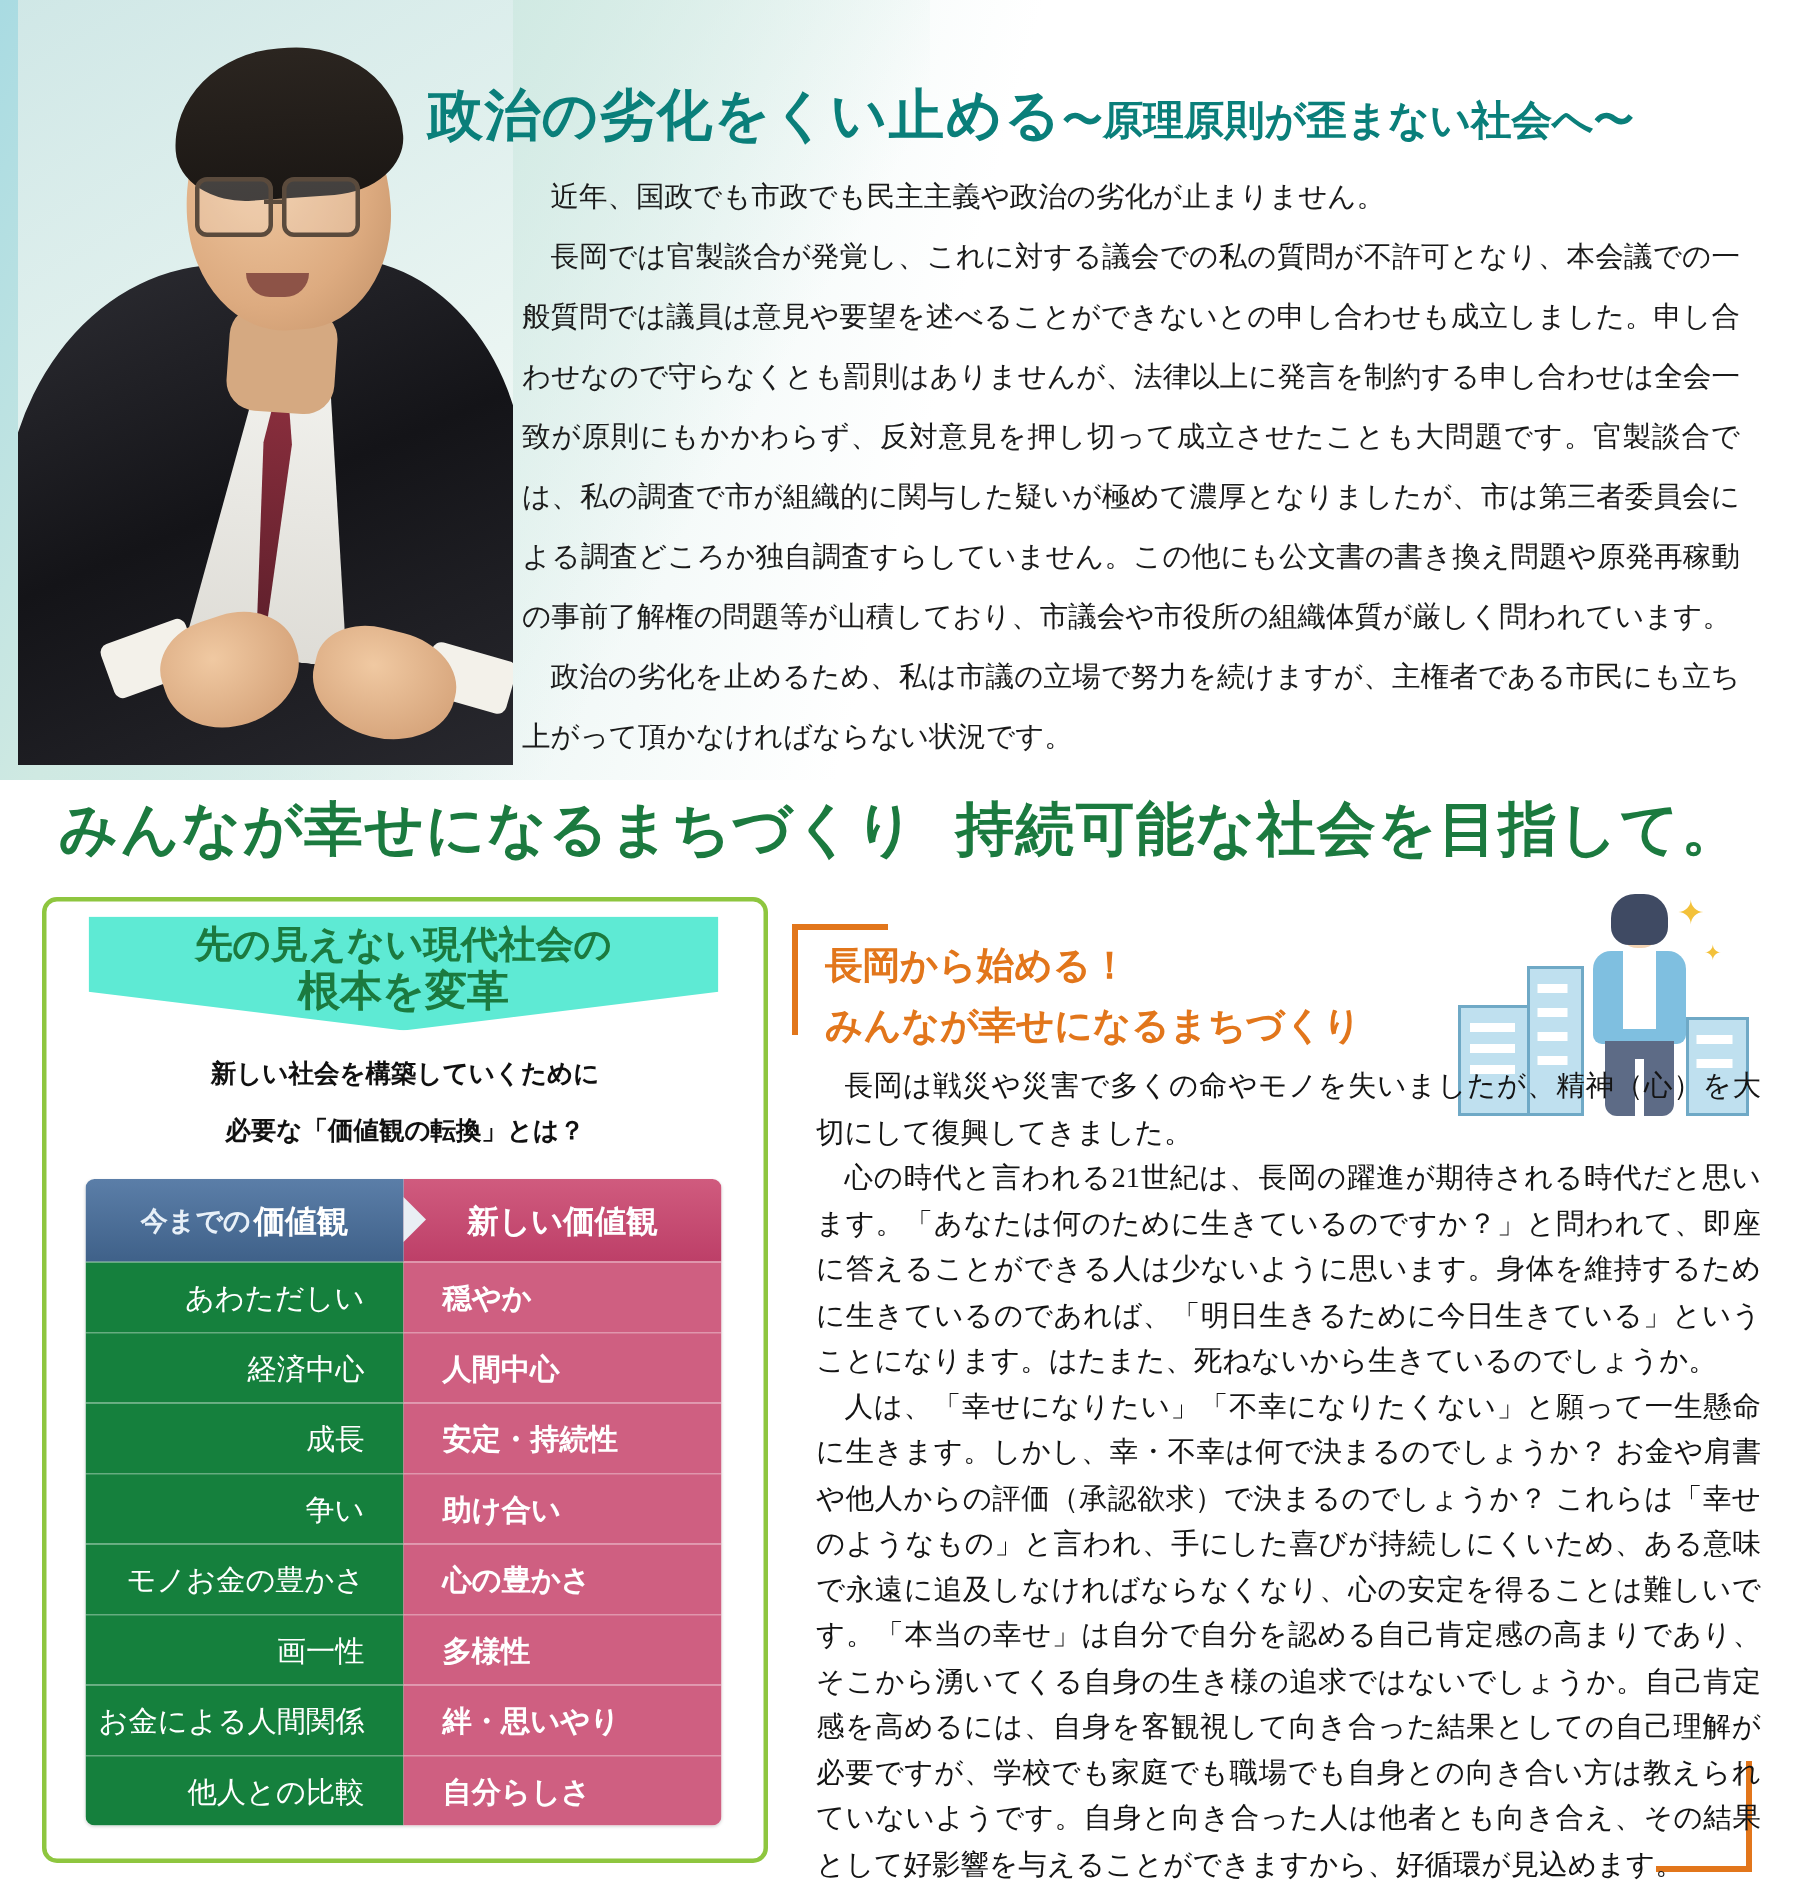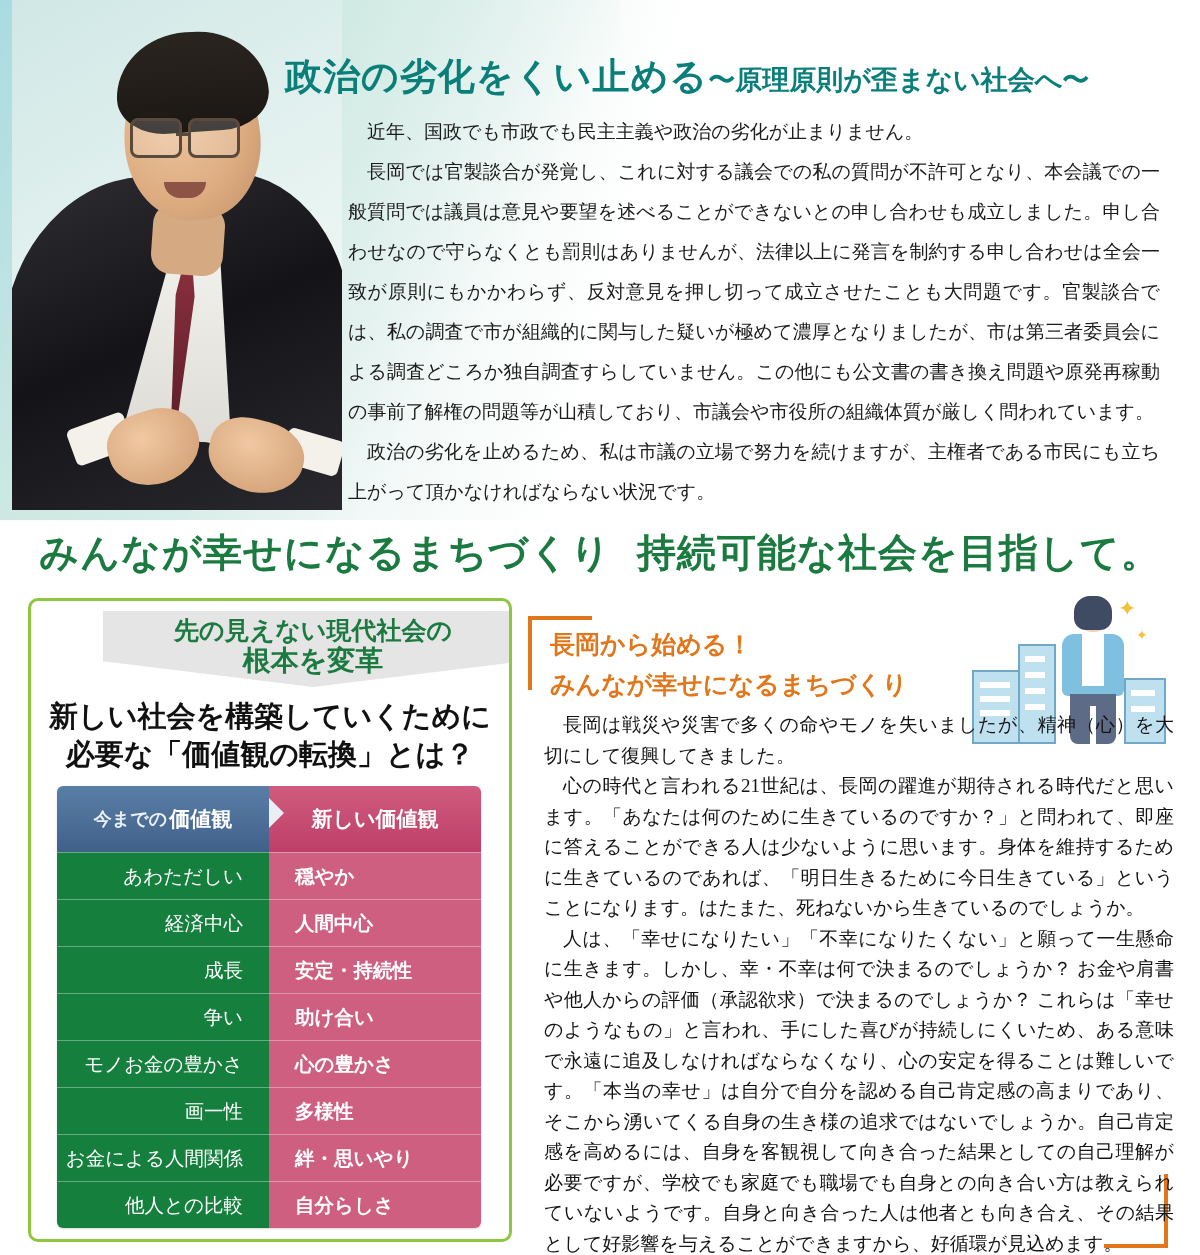--- a/index.html
+++ b/index.html
@@ -178,52 +178,51 @@
     width: 478px; height: 638px;
     border: 3px solid #8ec63f;
     border-radius: 10px;
     background:#ffffff;
     overflow:hidden;
   }
   #lp-ribbon{
     position:absolute;
     left: 28px; top: 10px;
     width: 420px; height: 76px;
-    background:#e5e5e5;
+    background:#5eead4;
     clip-path: polygon(0 0, 100% 0, 100% 66%, 50% 100%, 0 66%);
     display:flex; flex-direction:column; align-items:center; justify-content:flex-start;
     padding-top: 4px;
     box-sizing:border-box;
-    margin-left:44px;
   }
   #lp-ribbon .r1{
     font-size: 25px; font-weight:bold; color:#1b7a3f; line-height: 30px;
   }
   #lp-ribbon .r2{
     font-size: 28px; font-weight:bold; color:#1b7a3f; line-height: 32px;
   }
   #lp-question{
     position:absolute;
     left:0; top: 96px; width: 478px;
     text-align:center;
-    font-size: 29px; font-weight:bold; color:#111;
+    font-size: 17px; font-weight:bold; color:#111;
     line-height: 38px;
   }
 
   
   #lp-table{
     position:absolute;
     left: 26px; top: 185px;
     width: 424px;
     border-radius: 6px;
     overflow:hidden;
     box-shadow: 0 1px 2px rgba(0,0,0,.15);
   }
   .tbl-head{
-    display:flex; height: 66px;
+    display:flex; height: 55px;
   }
   .th-old{
     width: 212px;
     background: linear-gradient(180deg,#5b7ea8,#3f6189);
     color:#ffffff;
     display:flex; align-items:center; justify-content:center;
     font-size: 21px; font-weight:bold;
     position:relative;
   }
   .th-old .small{ font-size:18px; color:#e8f0f8; font-weight:bold; margin-right:2px;}

